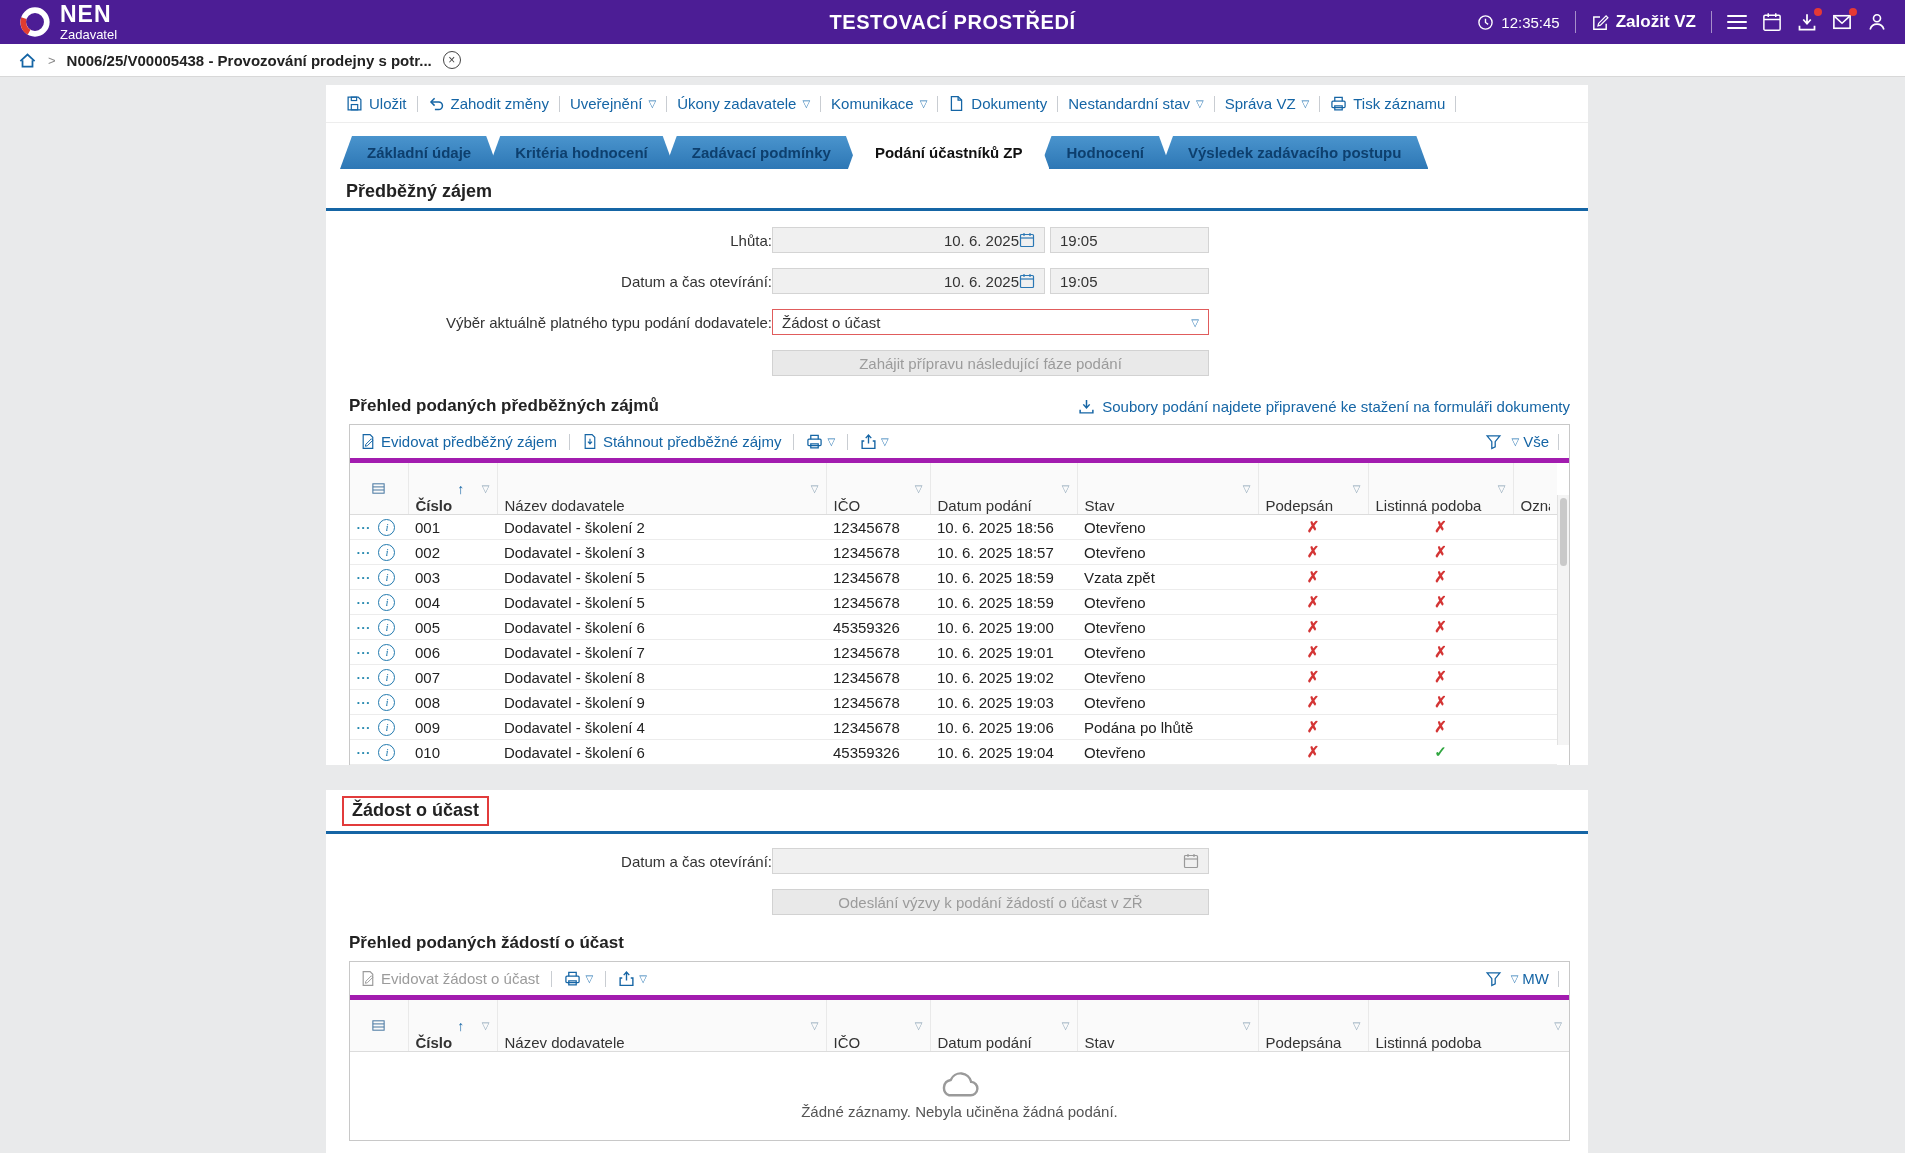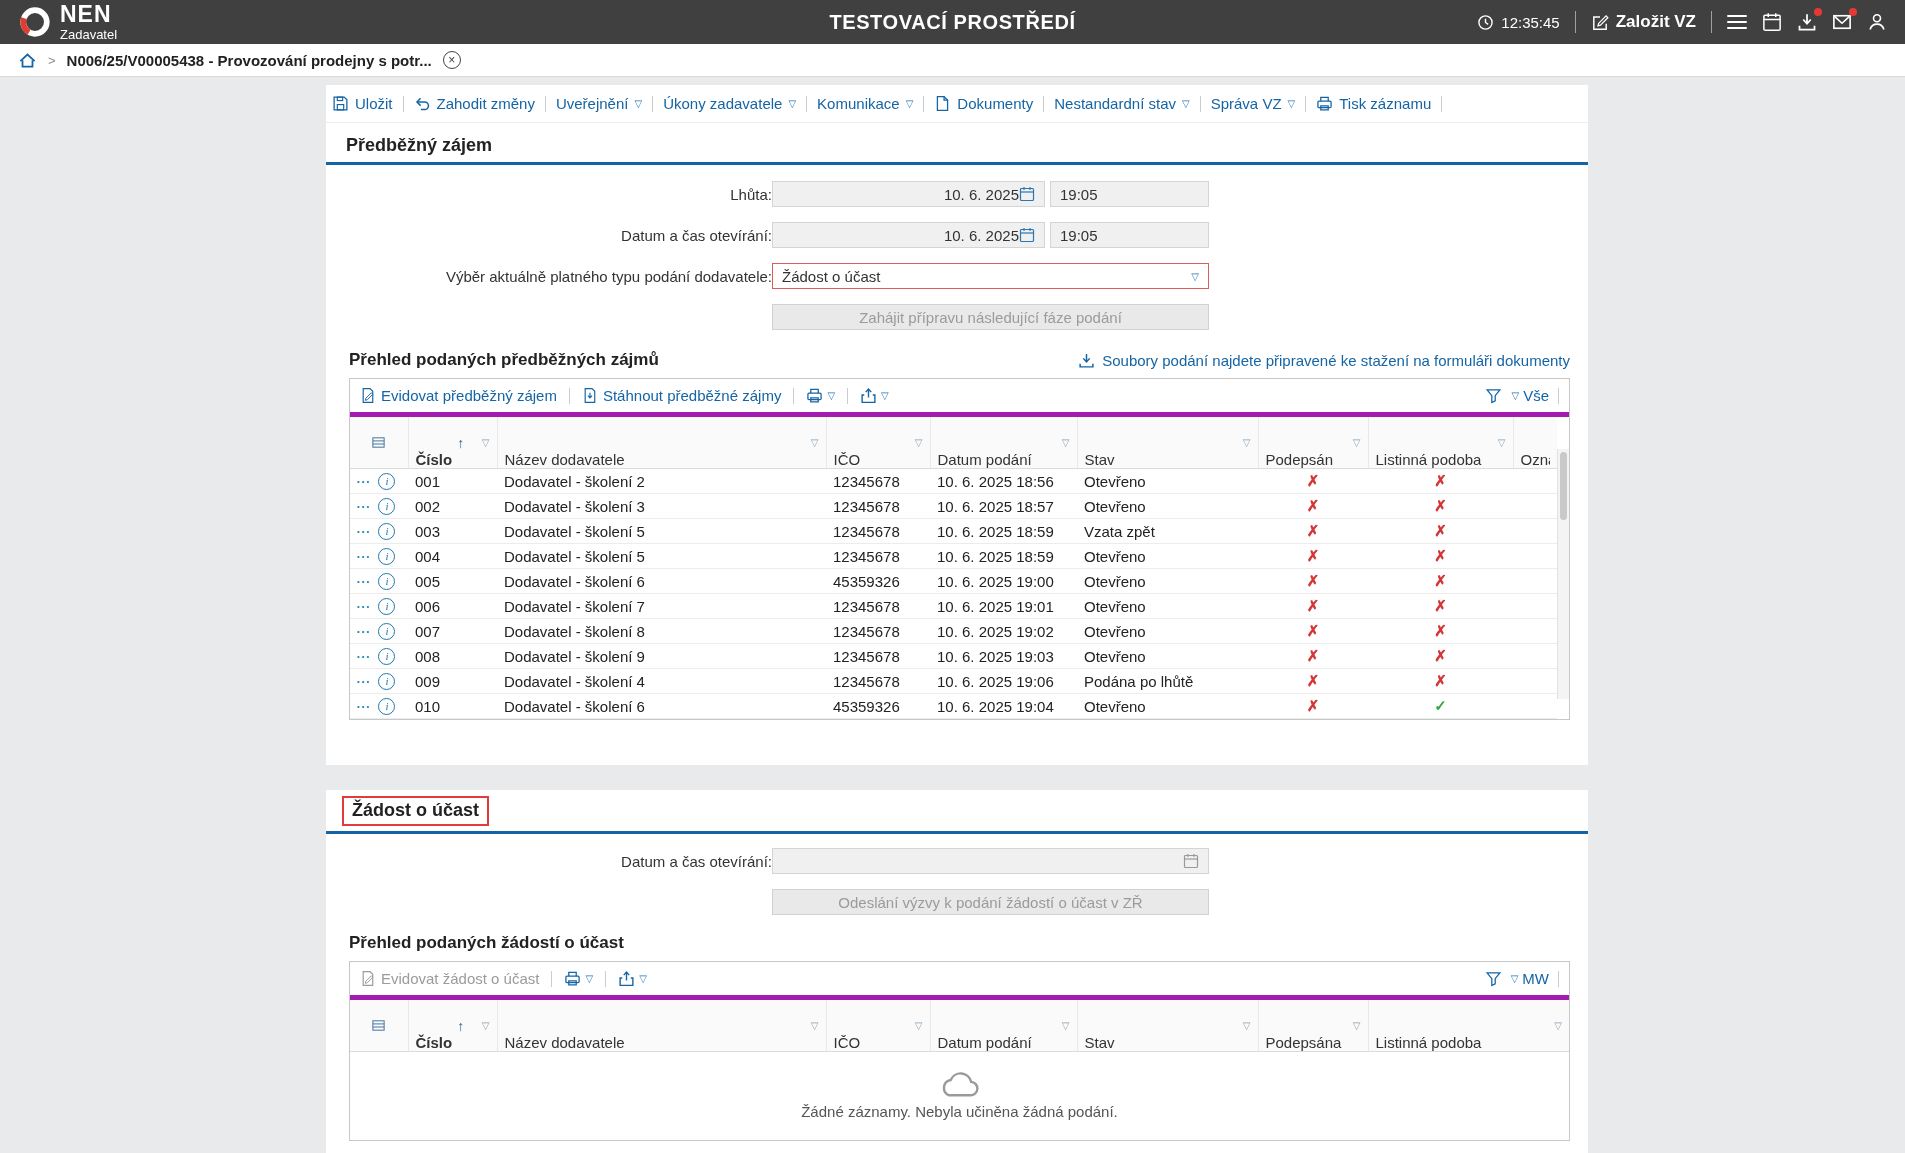--- a/index.html
+++ b/index.html
@@ -3,21 +3,21 @@
 <meta charset="utf-8">
 <style>
   * { margin:0; padding:0; box-sizing:border-box; }
   html,body { width:1905px; height:1153px; overflow:hidden; }
   body { position:relative; background:#e9eaeb; font-family:"Liberation Sans",sans-serif; color:#333; font-size:15px; }
   svg { display:block; }
   .ic15{width:15px;height:15px}.ic16{width:16px;height:16px}.ic17{width:17px;height:17px}
   .ic18{width:18px;height:18px}.ic20{width:20px;height:20px}
 
   
-  .app-header { position:absolute; top:0; left:0; right:0; height:44px; background:#404040; color:#fff;
+  .app-header { position:absolute; top:0; left:0; right:0; height:44px; background:#4c1d95; color:#fff;
     display:flex; align-items:center; padding:0 18px; z-index:10; }
   .logo { display:flex; align-items:center; gap:8px; cursor:pointer; }
   .logo-mark { width:34px; height:34px; }
   .logo-txt .t { font-size:23px; font-weight:bold; letter-spacing:1px; line-height:1; }
   .logo-txt .s { font-size:13px; line-height:1; margin-top:2px; }
   .env-title { position:absolute; left:0; right:0; text-align:center; font-size:20px; font-weight:bold;
     letter-spacing:.6px; pointer-events:none; }
   .hdr-right { margin-left:auto; display:flex; align-items:center; gap:15px; z-index:2; }
   .hdr-time { display:flex; align-items:center; gap:7px; font-size:15px; }
   .hdr-sep { width:1px; height:22px; background:rgba(255,255,255,.5); }
@@ -37,21 +37,21 @@
   .bc-item { font-weight:bold; color:#222; cursor:pointer; }
   .bc-close { width:18px; height:18px; border:1.6px solid #444; border-radius:50%; color:#444;
     display:flex; align-items:center; justify-content:center; font-size:12px; line-height:1; cursor:pointer; }
 
   
   .panel { position:absolute; left:326px; width:1262px; background:#fff; overflow:hidden; }
   #panel1 { top:85px; height:680px; }
   #panel2 { top:790px; height:363px; }
 
   
-  .cmd-bar { height:38px; display:flex; align-items:center; gap:10px; padding:0 6px;
+  .cmd-bar { height:38px; display:flex; align-items:center; gap:10px; padding:0 20px;
     color:#1565a5; border-bottom:1px solid #ededed; white-space:nowrap; }
   .cmd { display:flex; align-items:center; gap:6px; cursor:pointer; }
   .caret { font-size:10px; color:#2a77b4; }
   .vsep { width:1px; height:16px; background:#c9cdd2; flex:0 0 auto; }
 
   
   .tabs { display:flex; align-items:flex-end; margin:13px 0 0 14px; height:33px; }
   .tab { height:33px; line-height:33px; padding:0 27px; margin-right:-10px; font-size:15px; font-weight:bold;
     color:#0d3f6e; background:linear-gradient(#4a94cd,#2d77b5); cursor:pointer;
     clip-path:polygon(12px 0, calc(100% - 12px) 0, 100% 100%, 0 100%); }
@@ -319,20 +319,28 @@
     <div class="vsep"></div>
     <div class="cmd">
         <svg class="ic17">
           <use href="#i-print"></use>
         </svg>
         <span>Tisk záznamu</span>
       </div>
     <div class="vsep"></div>
   </div>
 
+  <div class="tabs">
+    <div class="tab">Základní údaje</div>
+    <div class="tab">Kritéria hodnocení</div>
+    <div class="tab">Zadávací podmínky</div>
+    <div class="tab active">Podání účastníků ZP</div>
+    <div class="tab">Hodnocení</div>
+    <div class="tab">Výsledek zadávacího postupu</div>
+  </div>
 
   <h2 class="sec-head">Předběžný zájem</h2>
 
   <div class="form">
     <div class="frow">
       <div class="flabel">Lhůta:</div>
       <div class="fctrl">
         <div class="inp date1">
           <span>10. 6. 2025</span>
           <svg class="cal ic16">

